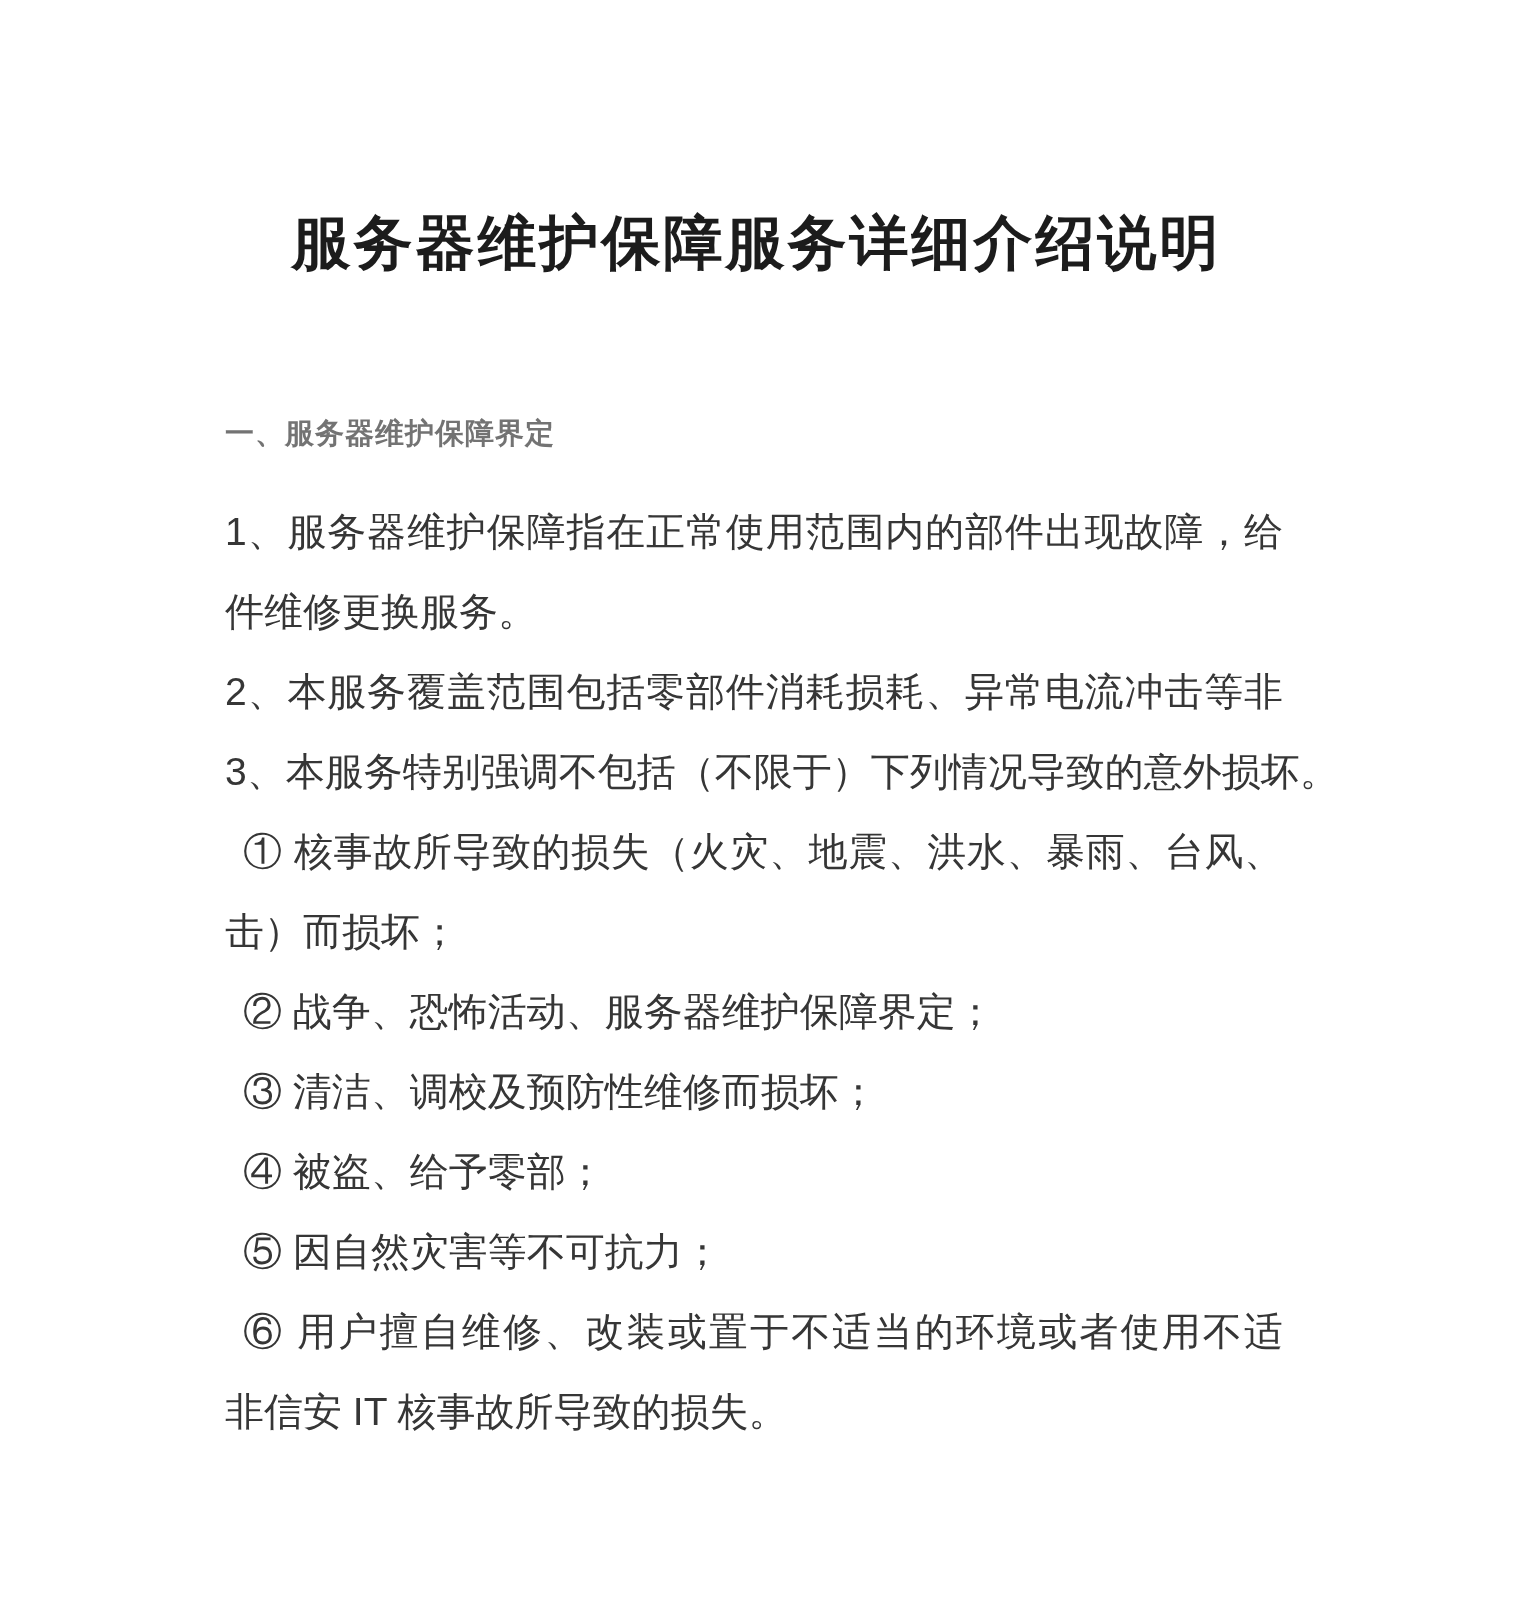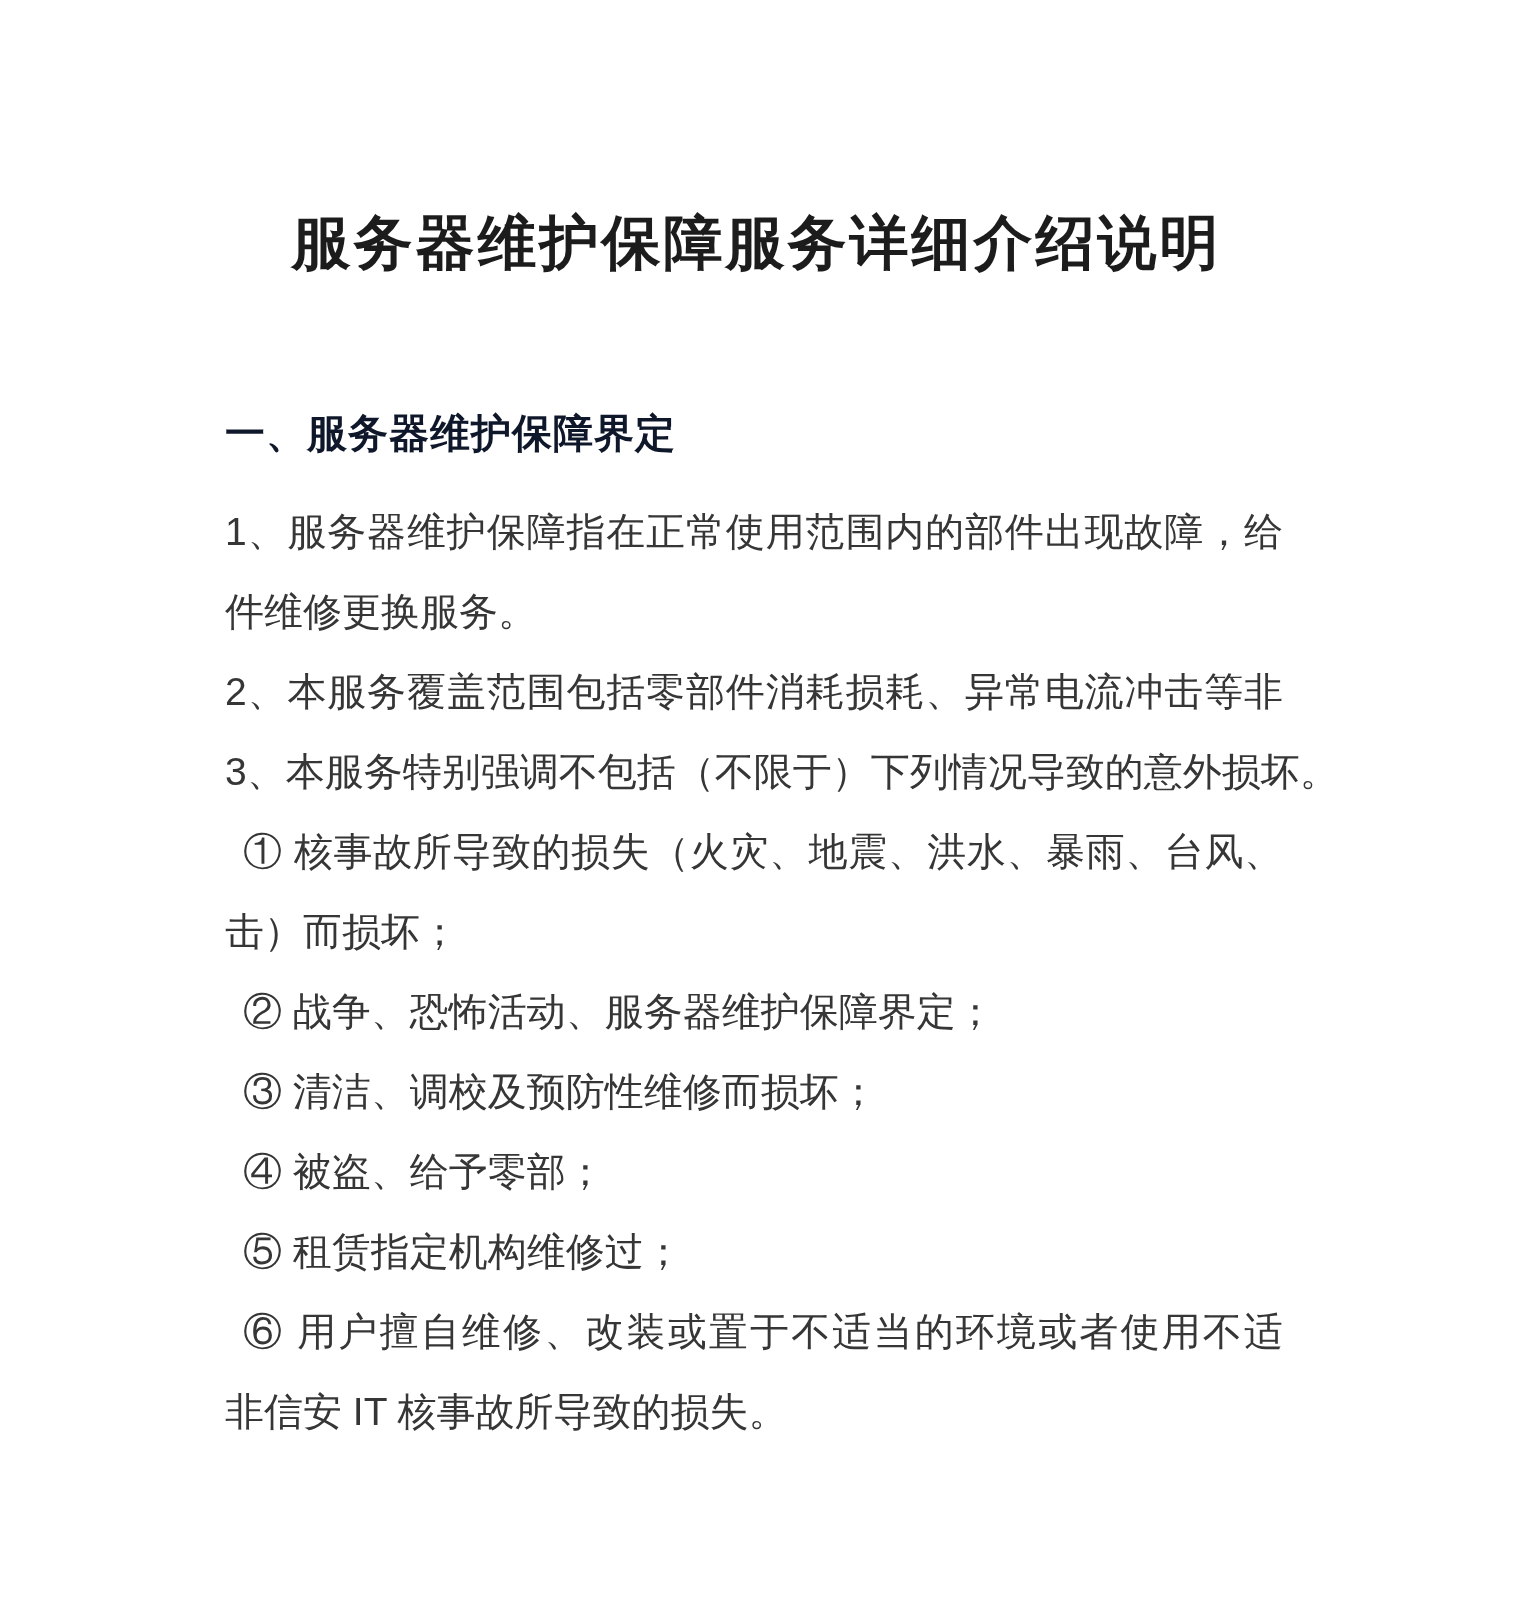--- a/index.html
+++ b/index.html
@@ -20,25 +20,25 @@
     padding-top: 198px;
     text-align: center;
     font-size: 59px;
     line-height: 90px;
     font-weight: 700;
     letter-spacing: 3px;
     color: #1c1c1c;
   }
   .section-heading {
     margin: 112px 0 0 225px;
-    font-size: 40px;
+    font-size: 29px;
     line-height: 66px;
     font-weight: 700;
     letter-spacing: 1px;
-    color: #0f172a;
+    color: #737373;
   }
   .doc-body {
     margin: 26px 230px 0 225px;
     font-size: 39px;
     font-weight: 500;
     color: #363636;
   }
   .line {
     line-height: 80px;
     height: 80px;
@@ -68,18 +68,18 @@
   <div class="doc-body">
     <div class="line full">1、服务器维护保障指在正常使用范围内的部件出现故障，给予零部</div>
     <div class="line">件维修更换服务。</div>
     <div class="line full">2、本服务覆盖范围包括零部件消耗损耗、异常电流冲击等非人为冲</div>
     <div class="line">3、本服务特别强调不包括（不限于）下列情况导致的意外损坏。</div>
     <div class="line full indent">① 核事故所导致的损失（火灾、地震、洪水、暴雨、台风、雷</div>
     <div class="line">击）而损坏；</div>
     <div class="line indent">② 战争、恐怖活动、服务器维护保障界定；</div>
     <div class="line indent">③ 清洁、调校及预防性维修而损坏；</div>
     <div class="line indent">④ 被盗、给予零部；</div>
-    <div class="line indent">⑤ 租赁指定机构维修过；</div>
+    <div class="line indent">⑤ 因自然灾害等不可抗力；</div>
     <div class="line full indent">⑥ 用户擅自维修、改装或置于不适当的环境或者使用不适当、经</div>
     <div class="line">非信安 IT 核事故所导致的损失。</div>
   </div>
 
 </div>
 
 </body></html>

